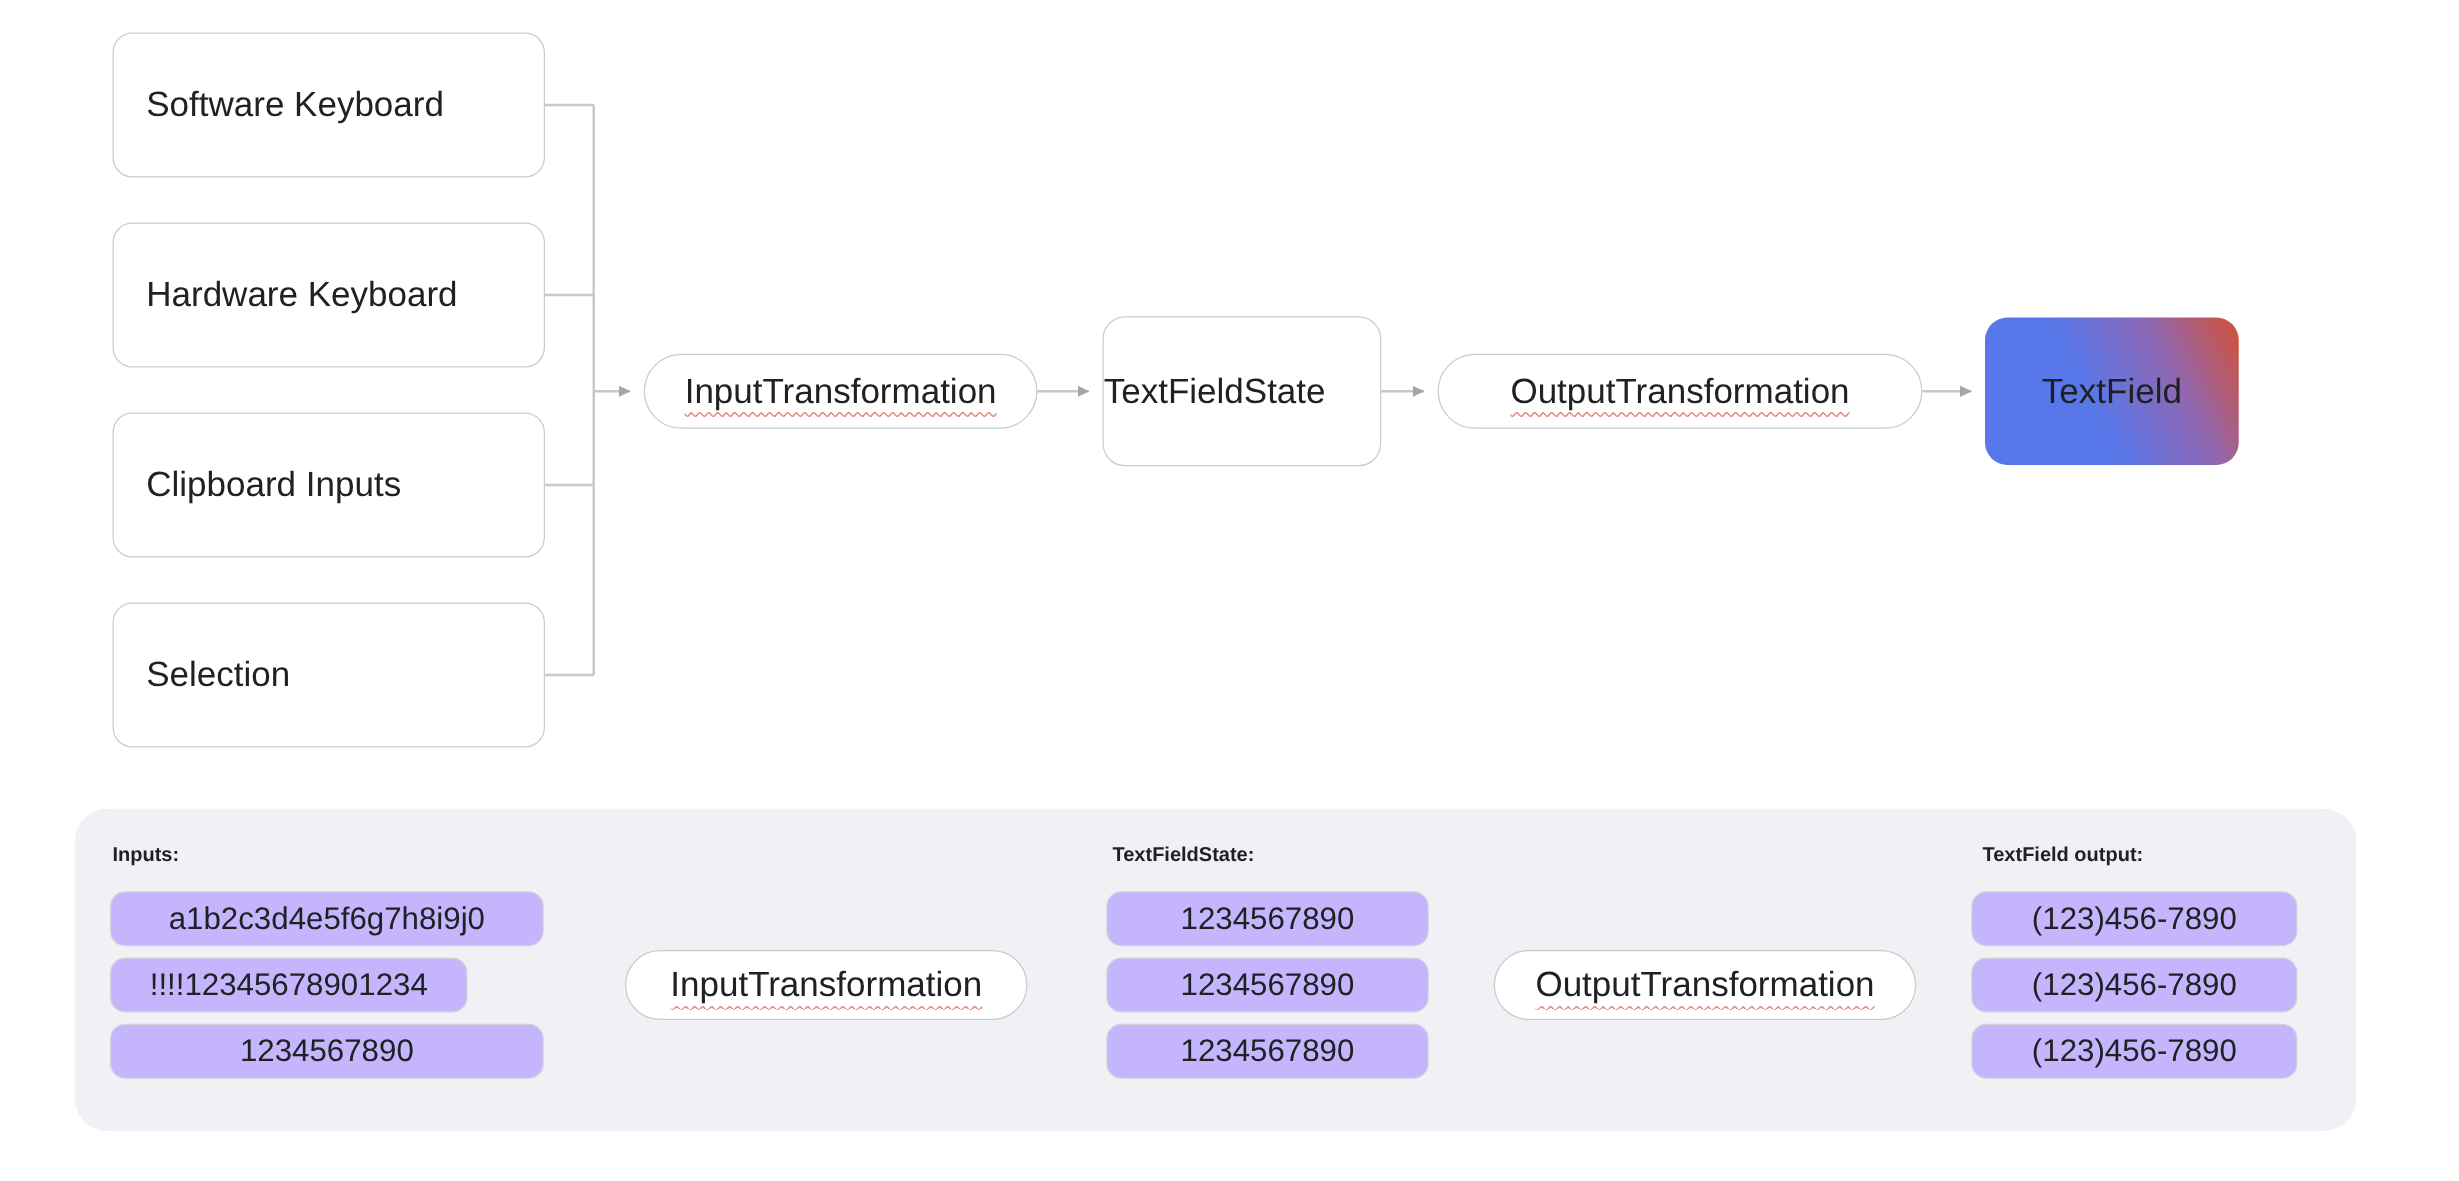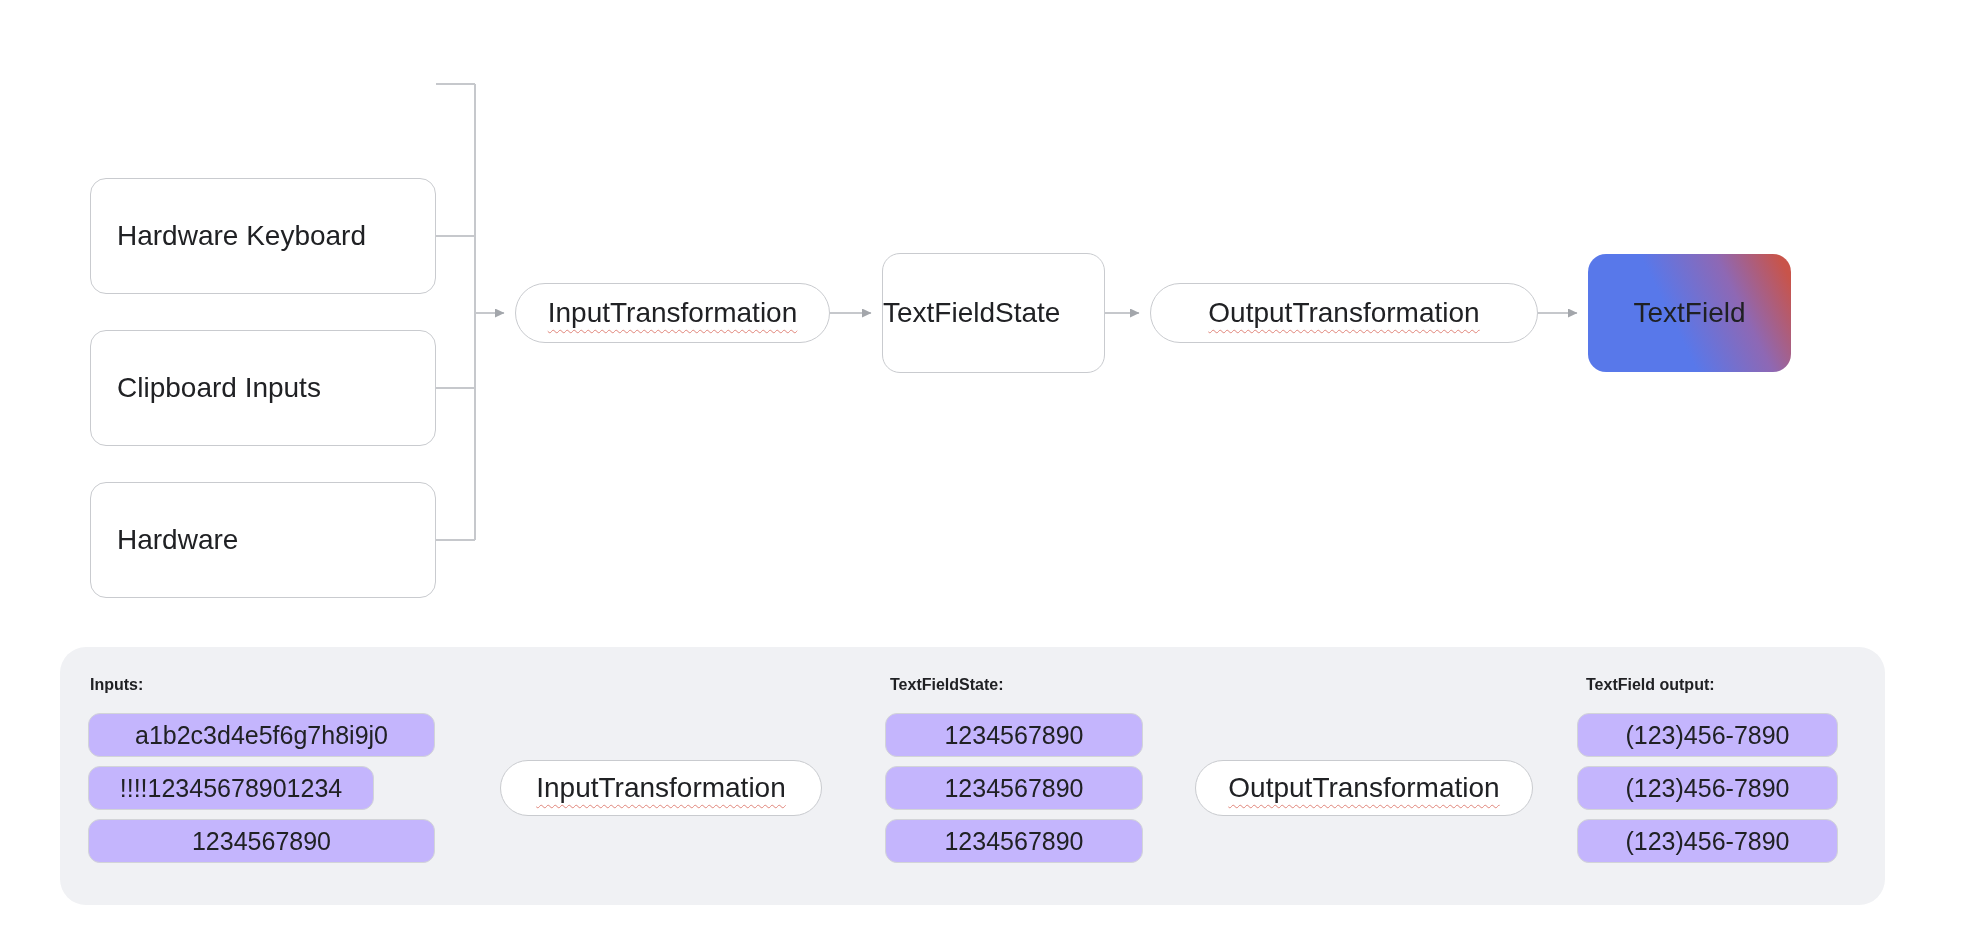--- a/index.html
+++ b/index.html
@@ -151,28 +151,31 @@
 
     <g>
       <path class="line" d="M1533,788 H1557"></path>
       <path class="line" d="M1557,735 V841"></path>
       <path class="line" d="M1557,735 H1567" marker-end="url(#ah)"></path>
       <path class="line" d="M1557,788 H1567" marker-end="url(#ah)"></path>
       <path class="line" d="M1557,841 H1567" marker-end="url(#ah)"></path>
     </g>
   </svg>
 
+  <div class="abs src-box" style="top:26px">
+    <span>Software Keyboard</span>
+  </div>
   <div class="abs src-box" style="top:178px">
     <span>Hardware Keyboard</span>
   </div>
   <div class="abs src-box" style="top:330px">
     <span>Clipboard Inputs</span>
   </div>
   <div class="abs src-box" style="top:482px">
-    <span>Hardware</span>
+    <span>Selection</span>
   </div>
 
   <div class="abs pill" style="left:515px; top:283px; width:315px; height:60px">
     <span class="squiggle">InputTransformation</span>
   </div>
 
   <div class="abs rect-node" style="left:882px; top:253px; width:223px; height:120px">
     <span>TextFieldState</span>
   </div>
 

